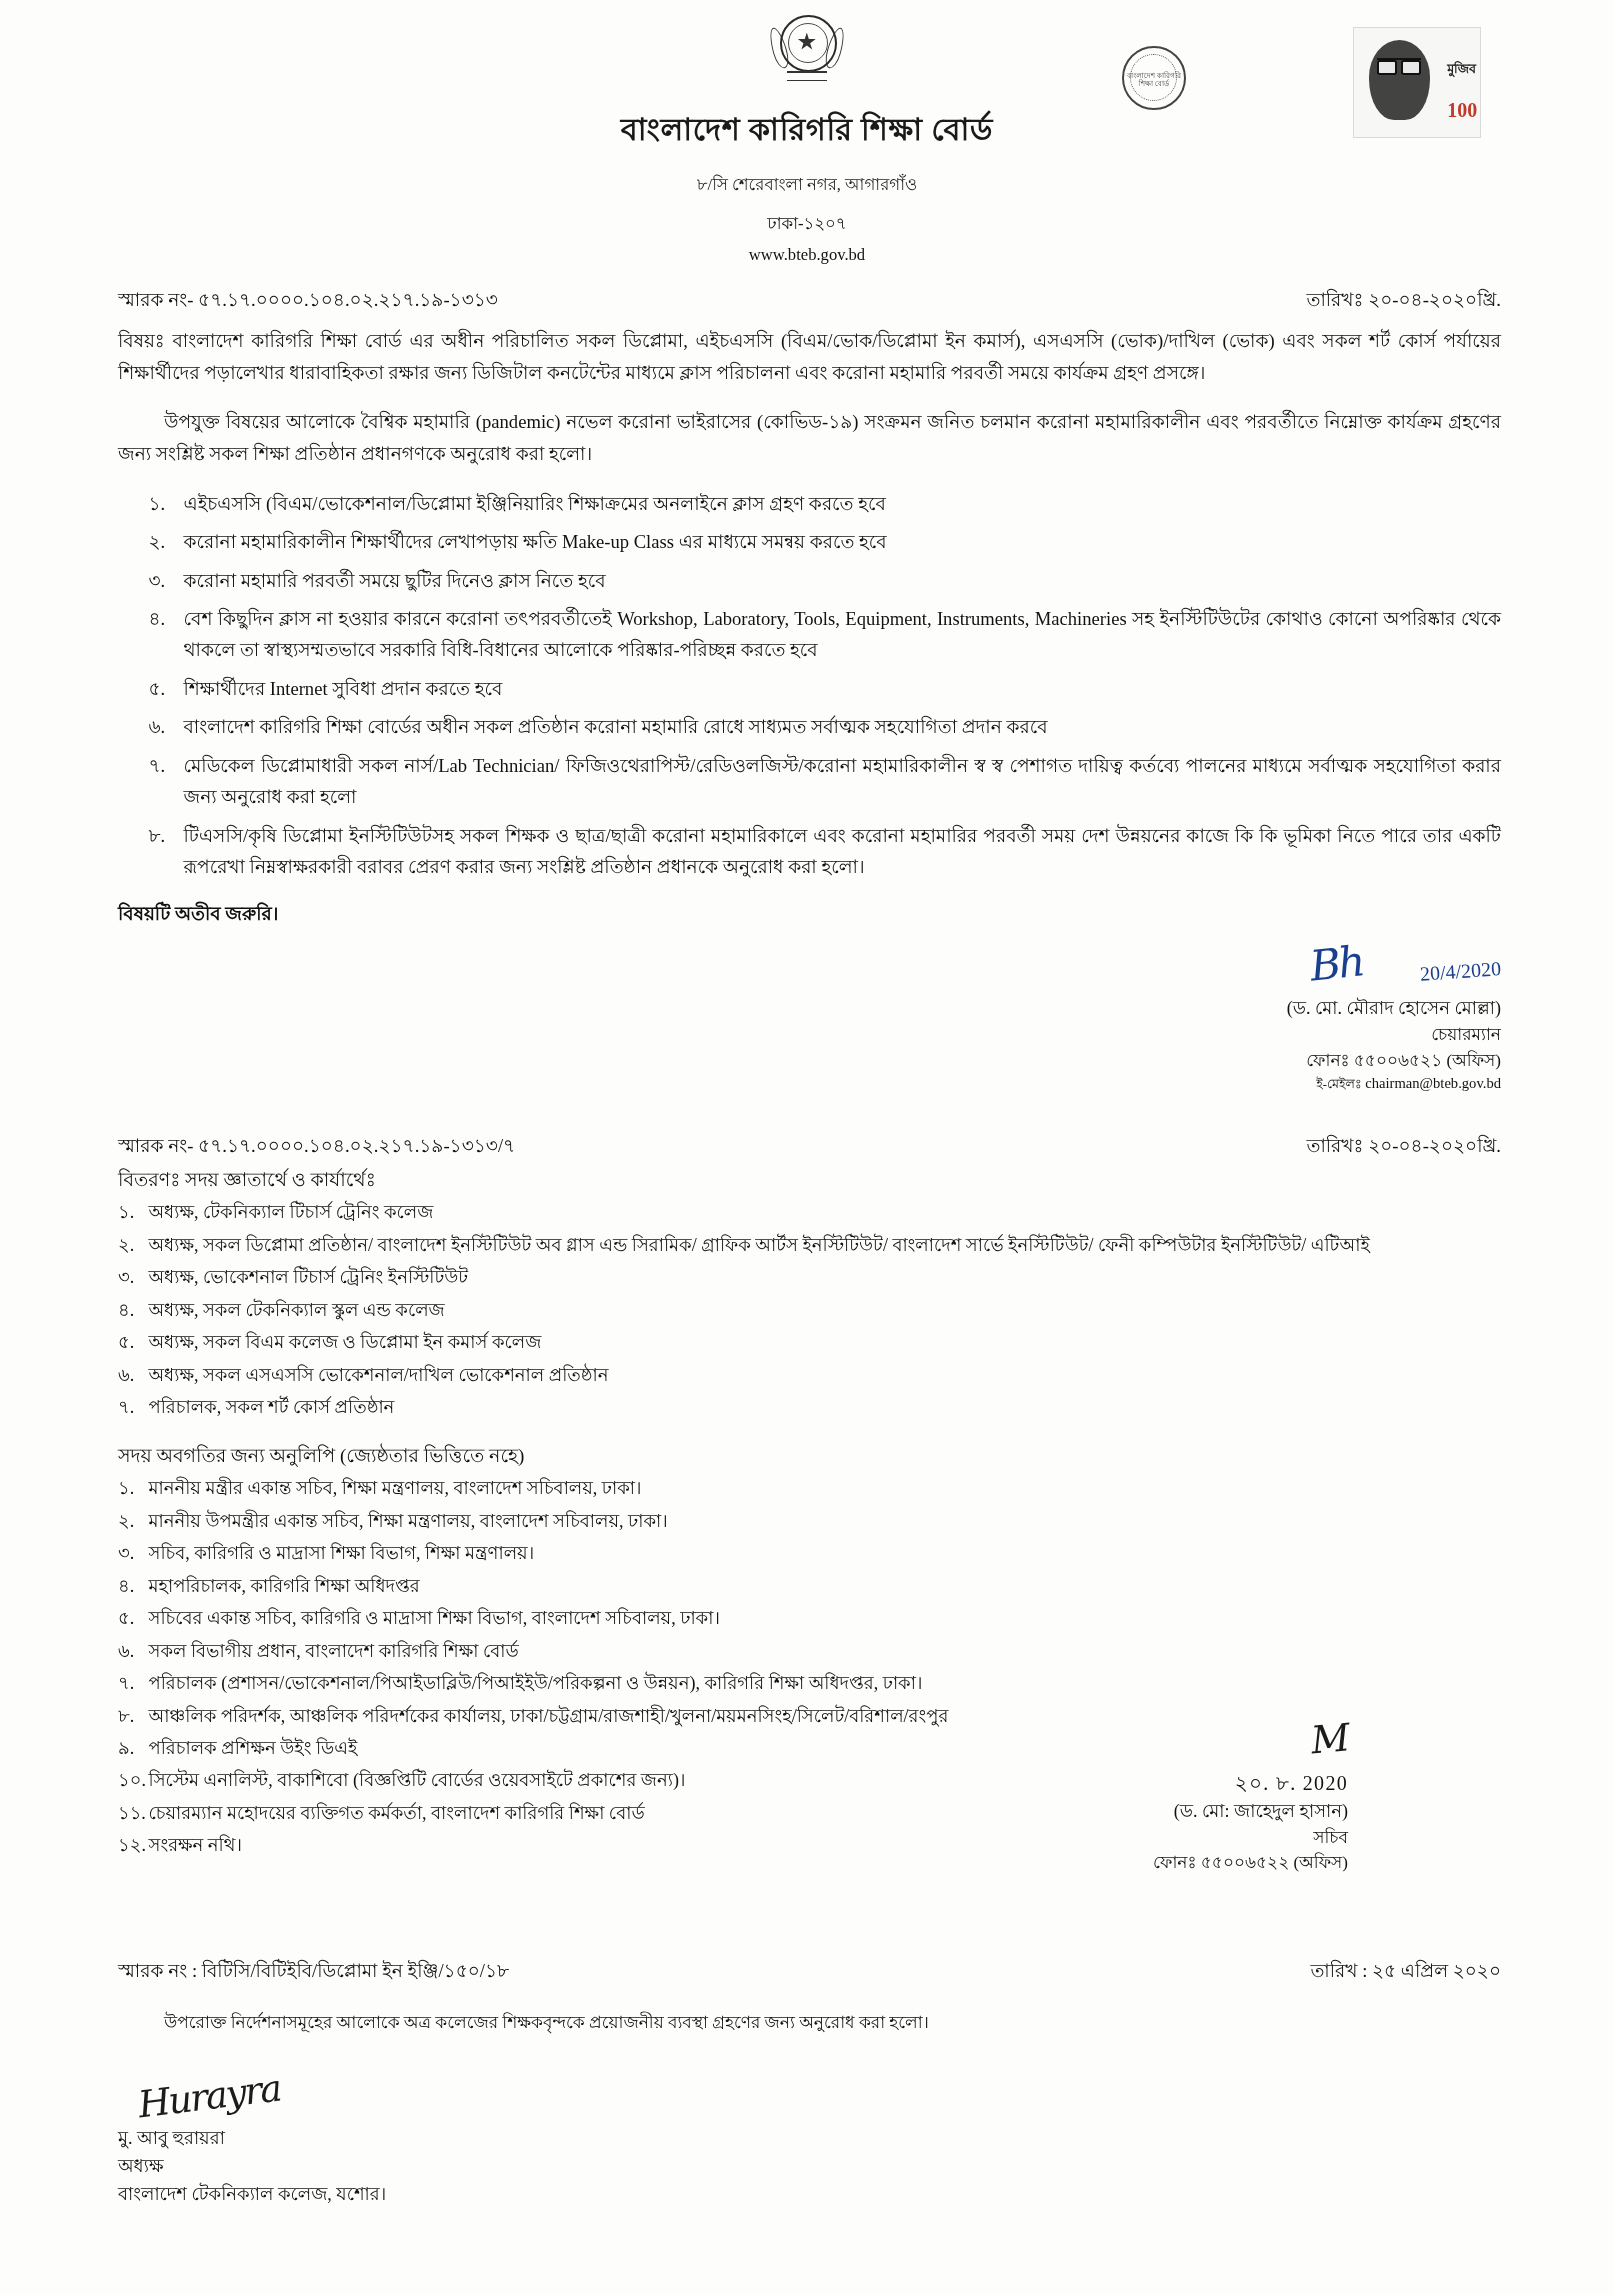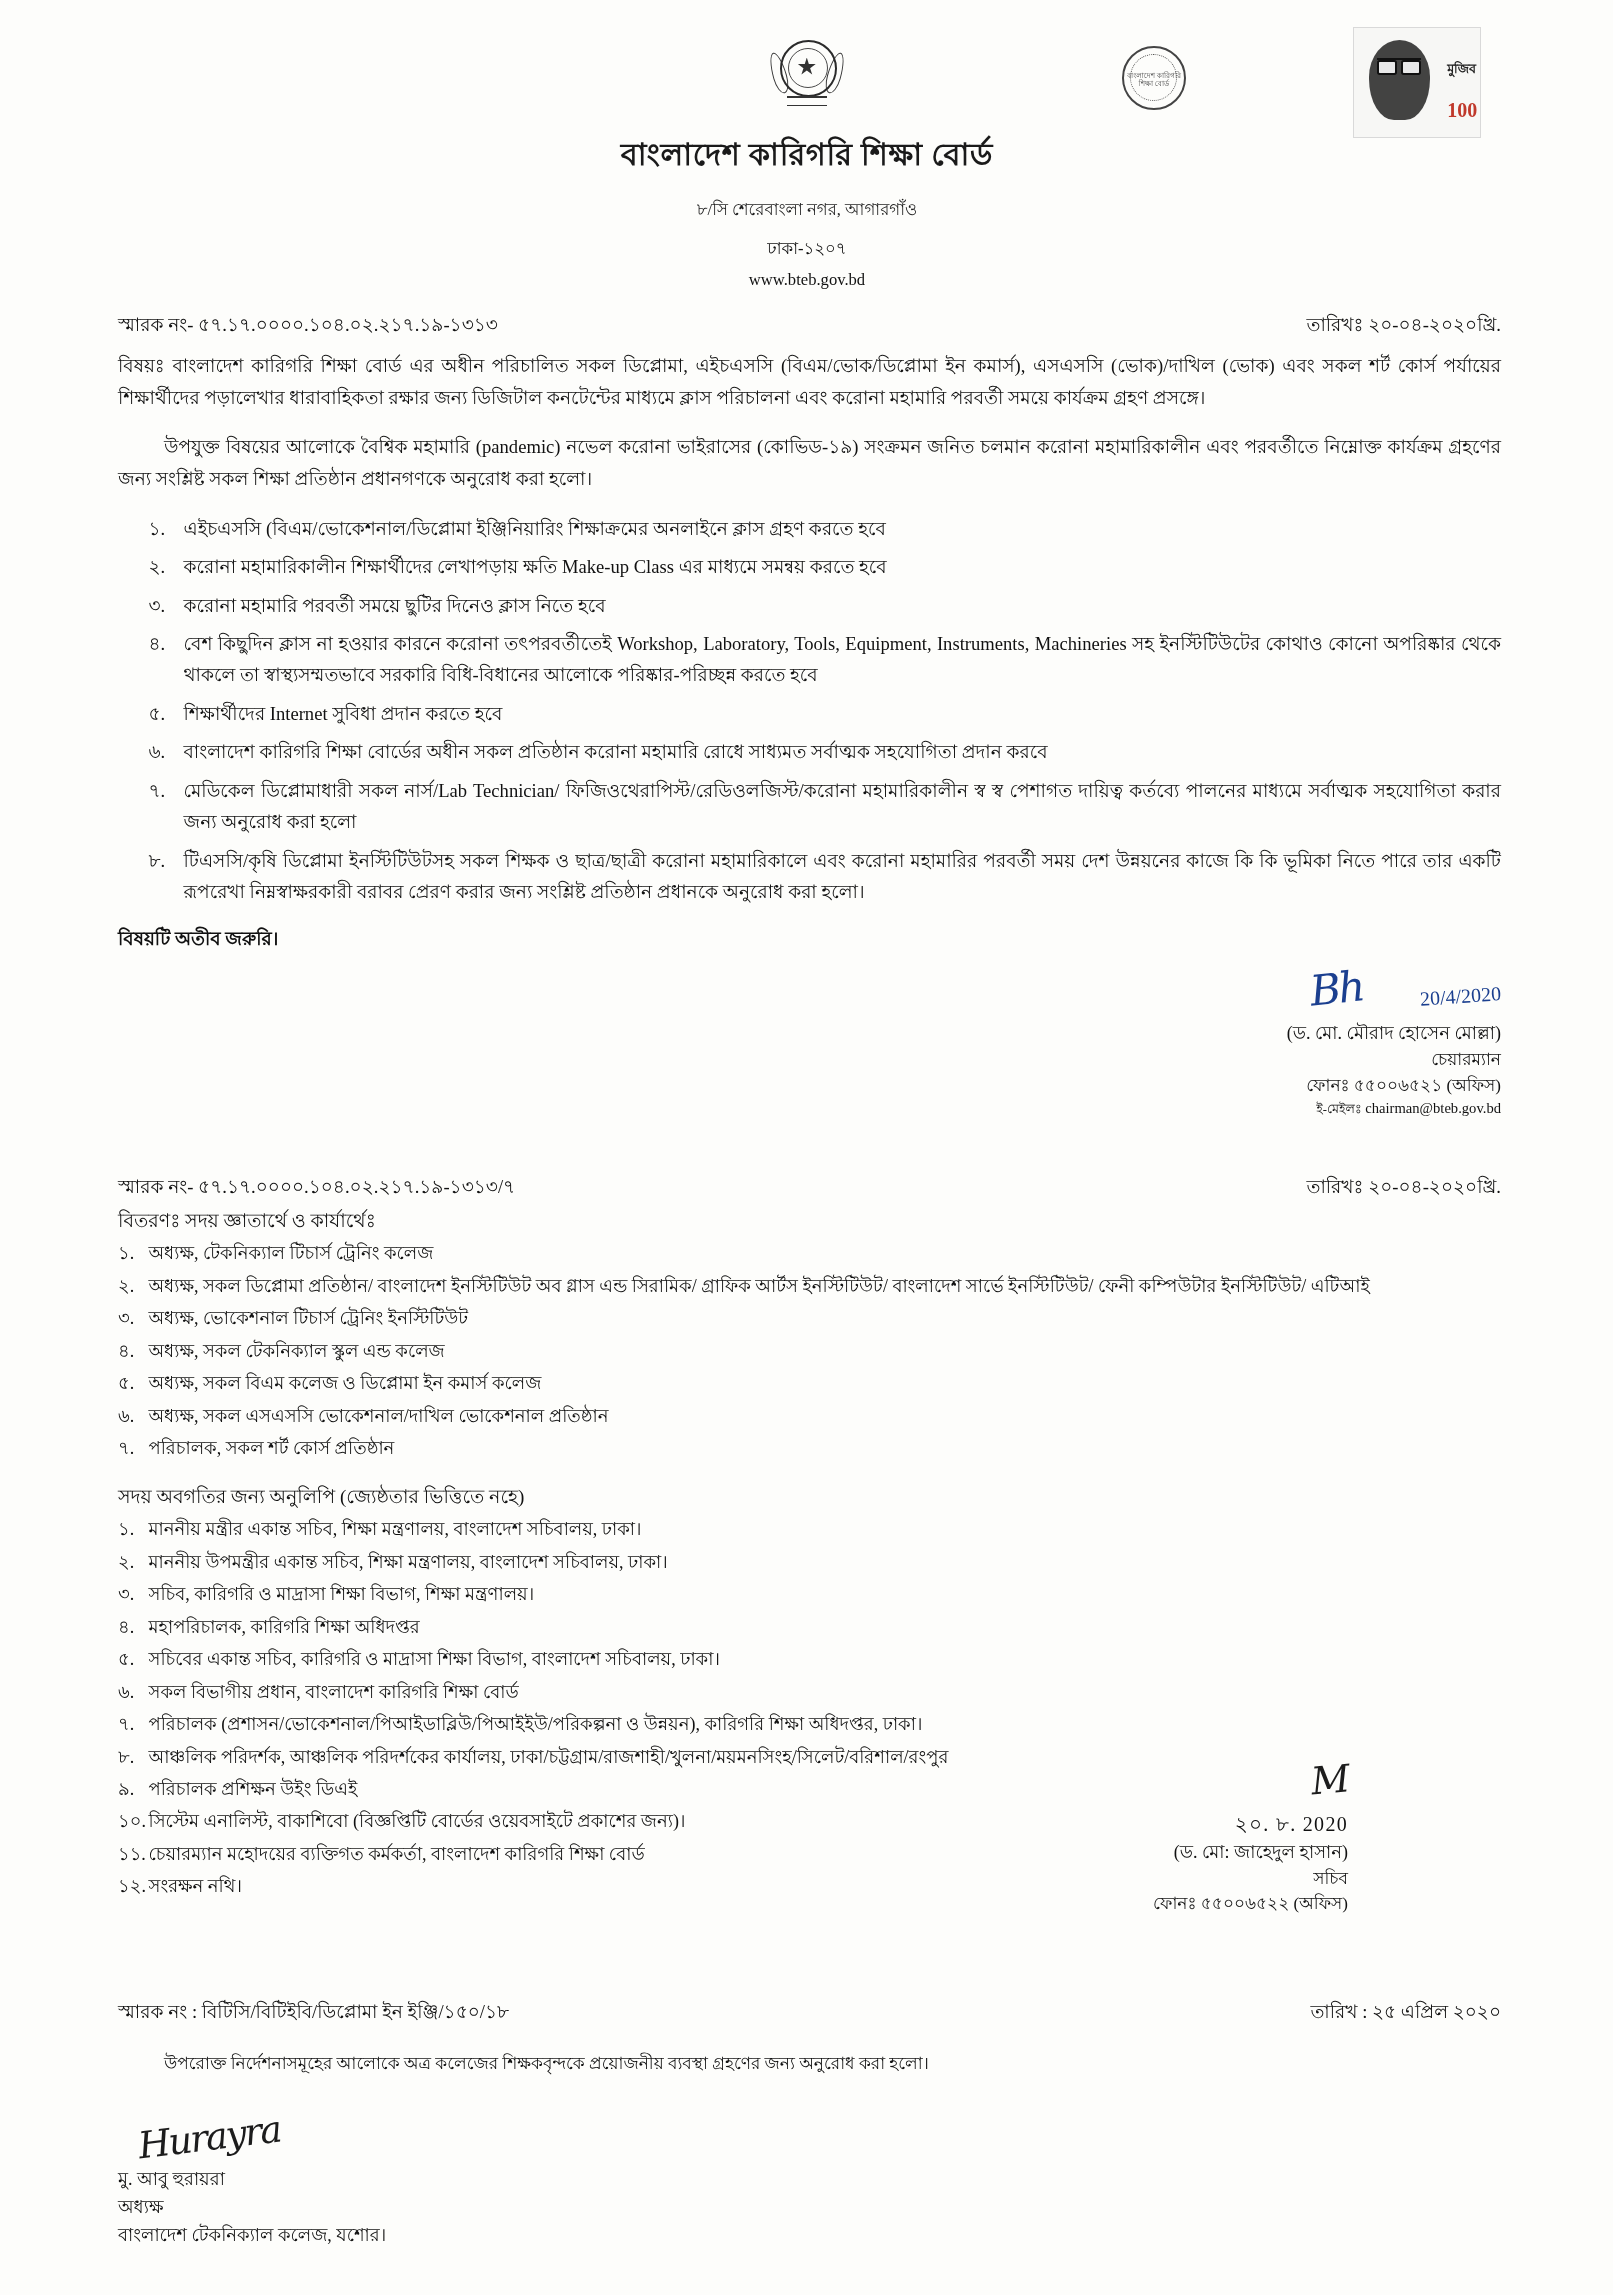--- a/index.html
+++ b/index.html
@@ -25,21 +25,21 @@
     width: 1614px;
     height: 2295px;
     padding: 0;
     box-sizing: border-box;
   }
 
   
   .header {
     position: relative;
     text-align: center;
-    padding-top: 39px;
+    padding-top: 14px;
   }
   .emblem-main {
     width: 72px;
     height: 88px;
     margin: 0 auto;
     position: relative;
   }
   .emblem-main .ring {
     position: absolute;
     left: 9.3px; top: 1.3px;
@@ -425,21 +425,21 @@
         </div>
         <div class="sig-name">(ড. মো. মৌরাদ হোসেন মোল্লা)</div>
         <div class="sig-role">চেয়ারম্যান</div>
         <div class="sig-phone">ফোনঃ ৫৫০০৬৫২১ (অফিস)</div>
         <div class="sig-email">
           <span class="lbl">ই-মেইলঃ</span>
           <span>chairman@bteb.gov.bd</span>
         </div>
       </div>
 
-      <div class="metarow" style="margin-top:52px;font-family:Liberation Serif, serif;">
+      <div class="metarow" style="margin-top:36px;font-family:Liberation Serif, serif;">
         <div>
           <span>স্মারক নং-</span>
           <span>৫৭.১৭.০০০০.১০৪.০২.২১৭.১৯-১৩১৩/৭</span>
         </div>
         <div>
           <span>তারিখঃ</span>
           <span>২০-০৪-২০২০খ্রি.</span>
         </div>
       </div>
 

